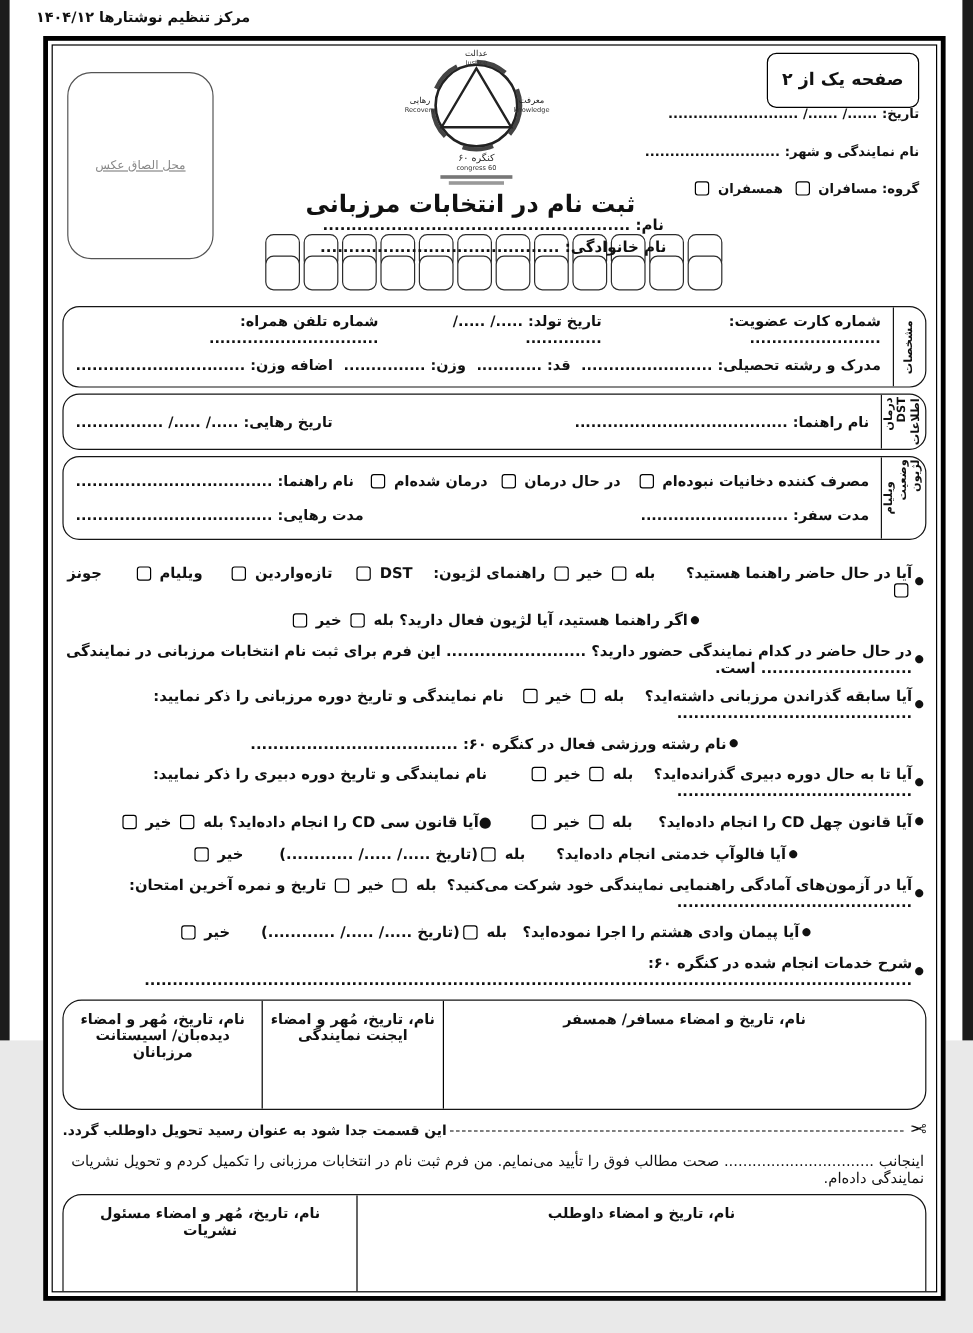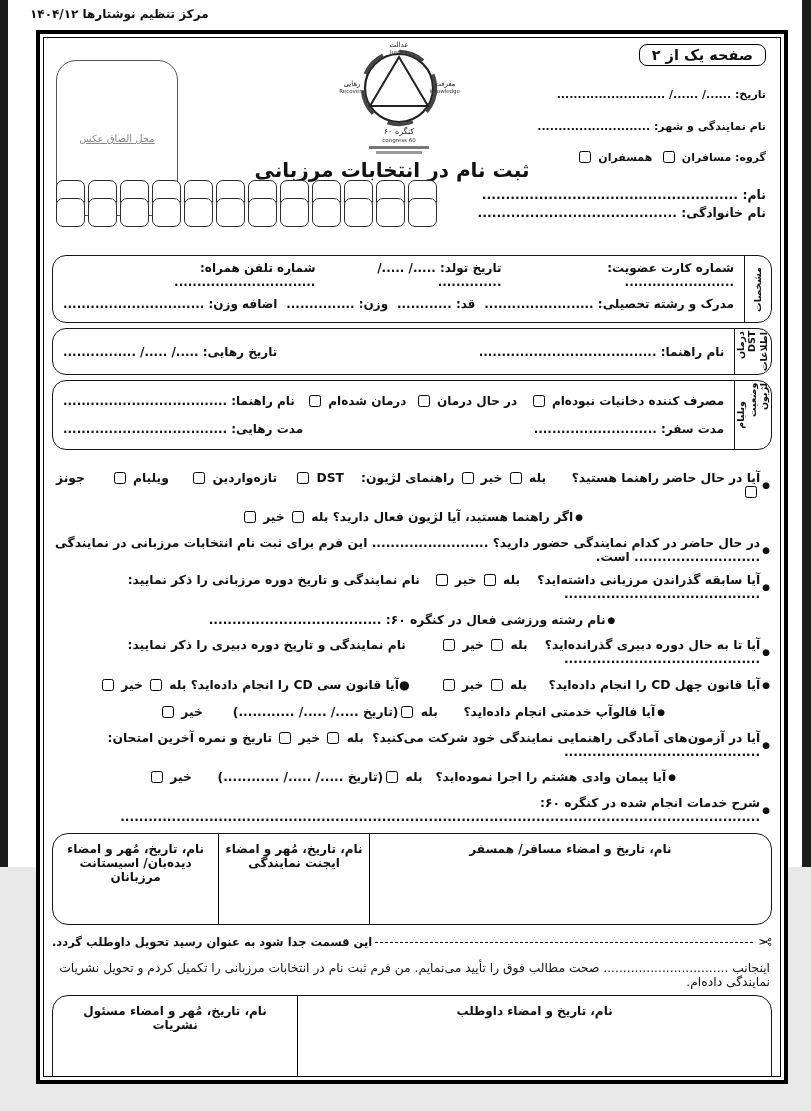--- a/index.html
+++ b/index.html
@@ -10,26 +10,26 @@
   .edge-left { left:0; width:8px; }
   .edge-right { right:0; width:9px; }
   .top-note { position:absolute; top:7px; left:30px; direction:rtl; font-size:12px; font-weight:bold; }
 
   .form-outer { position:absolute; left:36px; top:30px; width:752px; height:1054px; border:4px solid #000; padding:3px; background:#fff; }
   .form-inner { width:100%; height:100%; border:1.3px solid #000; padding:0 8px; overflow:hidden; }
 
   
   .header-block { position:relative; height:212px; }
   .photo-box { position:absolute; left:4px; top:22px; width:122px; height:156px; border:1.5px solid #555; border-radius:20px; display:flex; align-items:center; justify-content:center; color:#888; font-size:10px;text-decoration:underline; }
-  .logo-wrap { position:absolute; left:272px; top:2px; width:180px; text-align:left; }
+  .logo-wrap { position:absolute; left:255px; top:2px; width:180px; text-align:center; }
   .form-title { position:absolute; left:140px; top:120px; width:400px; text-align:center; font-size:20px; font-weight:bold; direction:rtl; }
-  .page-badge { position:absolute; right:6px; top:6px; border:1.6px solid #000; border-radius:8px; padding:2px 12px; font-size:14.5px; font-weight:bold; direction:rtl; }
+  .page-badge { position:absolute; right:6px; top:6px; border:1.6px solid #000; border-radius:8px; padding:14px 12px; font-size:14.5px; font-weight:bold; direction:rtl; }
   .hline { position:absolute; right:6px; direction:rtl; font-size:11px; font-weight:bold; white-space:pre-wrap; }
   .hline.l1 { top:50px; } .hline.l2 { top:82px; } .hline.l3 { top:113px; }
-  .name-row { position:absolute; right:6px; left:4px; display:flex; direction:rtl; align-items:center; justify-content:space-between; font-size:12.5px; font-weight:bold; }
+  .name-row { position:absolute; right:6px; left:4px; display:flex; direction:rtl; align-items:center; justify-content:space-between; font-size:12.5px; font-weight:bold;flex-direction:column; }
   .name-row.r1 { top:142px; } .name-row.r2 { top:160px; }
   .boxes { display:flex; direction:ltr; gap:3px; }
   .bx { width:29px; height:29px; border:1.7px solid #2c2c2c; border-radius:7px; background:#fff; }
 
   
   .section { display:flex; direction:rtl; border:1.4px solid #151515; border-radius:14px; margin:5px 0; overflow:hidden; }
   .side-tab { flex:0 0 27px; border-left:1.3px solid #151515; display:flex; direction:rtl; align-items:center; justify-content:center; padding:2px 1px; gap:1px; }
   .vtext { writing-mode:vertical-rl; transform:rotate(180deg); font-size:9.5px; font-weight:bold; line-height:1.15; }
   .section-body { flex:1; padding:4px 10px; display:flex; flex-direction:column; justify-content:space-evenly; }
   .srow { display:flex; direction:rtl; justify-content:space-between; align-items:center; font-size:12px; font-weight:bold; min-height:26px; }

